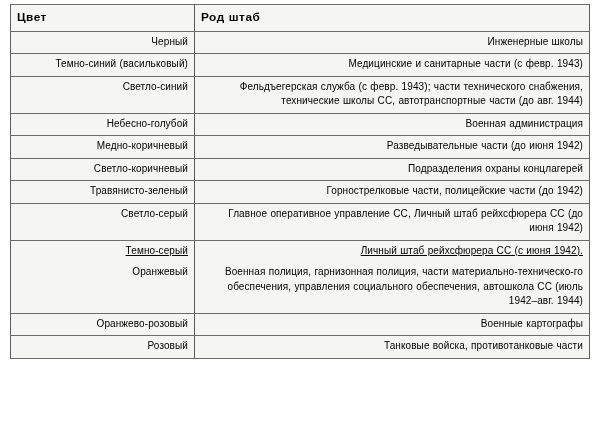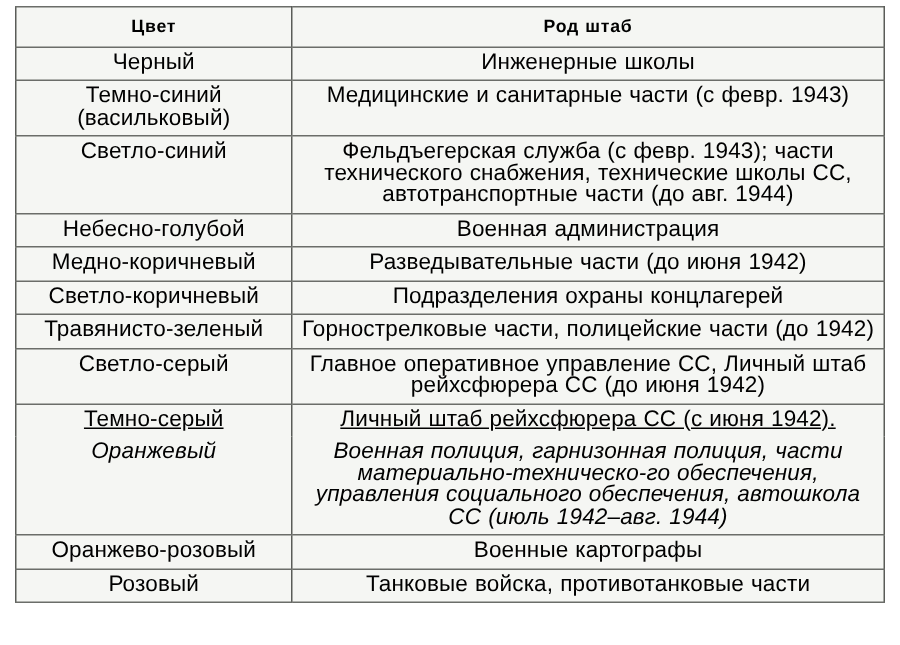--- a/index.html
+++ b/index.html
@@ -30,44 +30,43 @@
   table.troop-table col.col-branch { width: 395px; }
 
   table.troop-table th,
   table.troop-table td {
     border-left: 1px solid #5a5c58;
     border-right: 1px solid #5a5c58;
     border-top: 1px solid #6b6d69;
     border-bottom: 1px solid #6b6d69;
     background: #f5f6f3;
     vertical-align: top;
-    text-align: center;
+    text-align: right;
     padding: 3px 6px 4px 6px;
-    font-size: 15px;
+    font-size: 10px;
     line-height: 14.5px;
     color: #000000;
     letter-spacing: 0.1px;
     word-spacing: 0.4px;
   }
   table.troop-table thead th {
-    text-align: center;
+    text-align: left;
     font-weight: bold;
     font-size: 11.8px;
     padding-top: 5px;
     padding-bottom: 6px;
     letter-spacing: 0.5px;
   }
   
   table.troop-table tr.no-bottom-rule > td {
     border-bottom: 0 none;
     text-decoration: underline;
   }
   table.troop-table tr.no-top-rule > td {
     border-top: 0 none;
-    font-style: italic;
   }
   .cell-text {
     display: block;
     white-space: normal;
   }
 </style>
 </head>
 <body>
 
 <div id="table-wrap">

